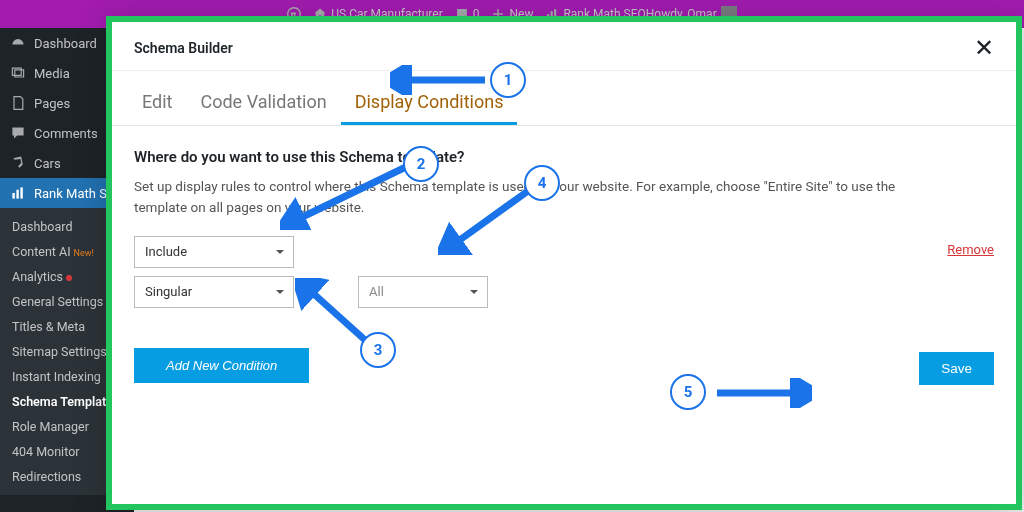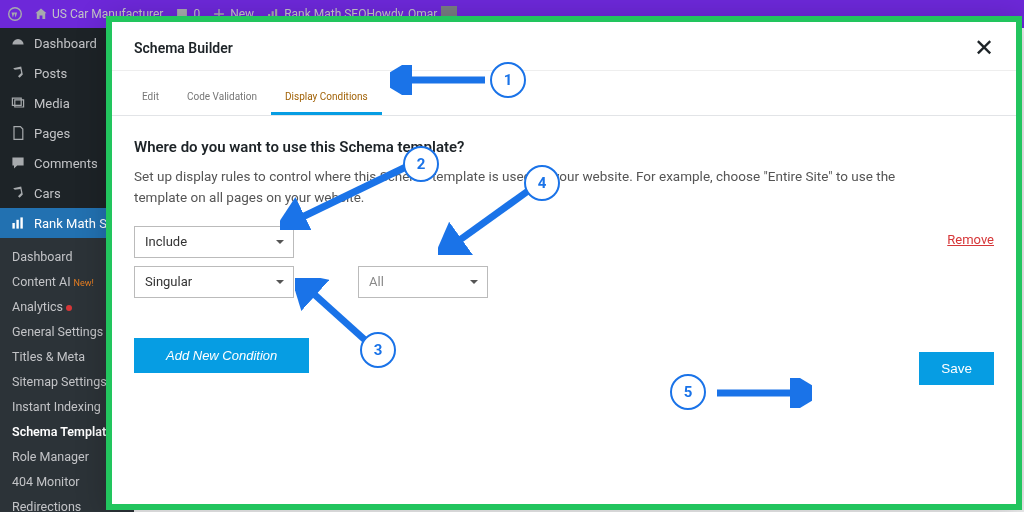--- a/index.html
+++ b/index.html
@@ -1,19 +1,19 @@
 <!DOCTYPE html>
 <html><head>
 <meta charset="utf-8">
 <style>
   * { box-sizing: border-box; margin: 0; padding: 0; }
   body { font-family: -apple-system, BlinkMacSystemFont, "Segoe UI", Roboto, sans-serif; font-size: 13px; color: #333; background: #f0f0f1; width: 1024px; height: 512px; overflow: hidden; position: relative; }
   
   
-  .adminbar { height: 28px; background: #6d28d9; color: #c3c4c7; display: flex; align-items: center; justify-content: flex-start; padding: 12px 8px; font-size: 12px; }
+  .adminbar { height: 28px; background: #a21caf; color: #c3c4c7; display: flex; align-items: center; justify-content: center; padding: 12px 8px; font-size: 12px; }
   .adminbar-left, .adminbar-right { display: flex; align-items: center; gap: 12px; }
   .adminbar-item { display: flex; align-items: center; gap: 4px; }
   .adminbar .ic { width: 14px; height: 14px; display: inline-flex; align-items: center; justify-content: center; }
   .avatar { width: 16px; height: 16px; background: #787c82; display: inline-block; }
   
   
   .sidebar { position: absolute; top: 28px; bottom: 0; left: 0; width: 134px; background: #1d2327; color: #c3c4c7; font-size: 13px; overflow: hidden; }
   .menu-item { display: flex; align-items: center; gap: 8px; padding: 7px 10px; cursor: pointer; }
   .menu-item .mic { width: 16px; height: 16px; display: inline-flex; align-items: center; justify-content: center; fill: #a7aaad; }
   .menu-item.current { background: #2271b1; color: #fff; }
@@ -26,21 +26,21 @@
   
   
   .page { position: absolute; top: 28px; left: 134px; right: 0; bottom: 0; background: #f0f0f1; }
   .screen-options { position: absolute; top: 4px; right: 20px; background: #f6f7f7; border: 1px solid #c3c4c7; padding: 4px 10px; font-size: 12px; color: #2c3338; cursor: pointer; border-radius: 0 0 4px 4px; }
   
   
   .modal { position: absolute; top: 16px; left: 106px; width: 916px; height: 494px; background: #fff; box-shadow: 0 3px 30px rgba(0,0,0,0.2); display: flex; flex-direction: column; border: 6px solid #22c55e; }
   .modal-header { padding: 14px 22px 10px; font-size: 14px; font-weight: 600; color: #1d2327; display: flex; justify-content: space-between; align-items: center; border-bottom: 1px solid #eee; }
   .close-x { font-size: 24px; font-weight: 400; cursor: pointer; line-height: 1; }
   .tabs { display: flex; gap: 0; border-bottom: 1px solid #e2e4e7; padding: 10px 16px 0; }
-  .tab { padding: 10px 14px; font-size: 10px; color: #777; cursor: pointer; border-bottom: 3px solid transparent; }
+  .tab { padding: 10px 14px; font-size: 18px; color: #777; cursor: pointer; border-bottom: 3px solid transparent; }
   .tab.active { color: #a16207; border-bottom-color: #069de3; }
   .modal-body { padding: 22px 22px; flex: 1; overflow: auto; position: relative; }
   .heading { font-size: 15px; font-weight: 600; color: #1d2327; margin-bottom: 10px; }
   .desc { font-size: 13.5px; color: #555; line-height: 1.55; max-width: 780px; margin-bottom: 18px; }
   .condition-row { display: flex; gap: 14px; align-items: center; position: relative; }
   .condition-row.second { margin-top: 8px; }
   .select { height: 32px; border: 1px solid #bbb; background: #fff; padding: 0 24px 0 10px; font-size: 13px; color: #333; display: flex; align-items: center; position: relative; min-width: 160px; cursor: pointer; }
   .select::after { content: ""; position: absolute; right: 9px; top: 13px; border: 4px solid transparent; border-top-color: #555; }
   .remove-link { color: #d63638; font-size: 13px; position: absolute; right: 0; top: 6px; text-decoration: underline; cursor: pointer; }
   .add-btn { margin-top: 40px; background: #069de3; color: #fff; border: none; padding: 10px 32px; font-size: 13px; cursor: pointer; font-style: italic; }
@@ -108,28 +108,20 @@
 </div>
 
 <div class="sidebar">
   <div class="menu-item">
       <span class="mic">
         <svg viewBox="0 0 20 20" width="16" height="16">
           <path d="M3 12a7 7 0 0114 0H3zm7-6l1 4h-2z"></path>
         </svg>
       </span>
       <span>Dashboard</span>
-    </div>
-  <div class="menu-item">
-      <span class="mic">
-        <svg viewBox="0 0 20 20" width="16" height="16">
-          <path d="M4 4l10-2 2 10-4 4-2-2 4-4-1-5-7 1z"></path>
-        </svg>
-      </span>
-      <span>Posts</span>
     </div>
   <div class="menu-item">
       <span class="mic">
         <svg viewBox="0 0 20 20" width="16" height="16">
           <path d="M3 4h11v9H3zM6 6h11v9H6z" fill="none" stroke="#a7aaad" stroke-width="1.5"></path>
         </svg>
       </span>
       <span>Media</span>
     </div>
   <div class="menu-item">

